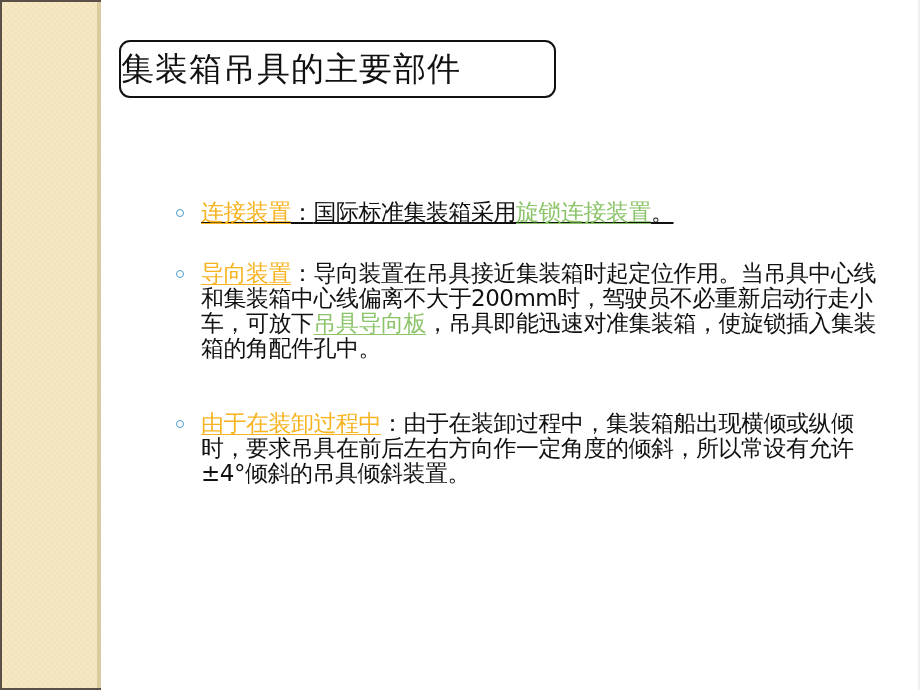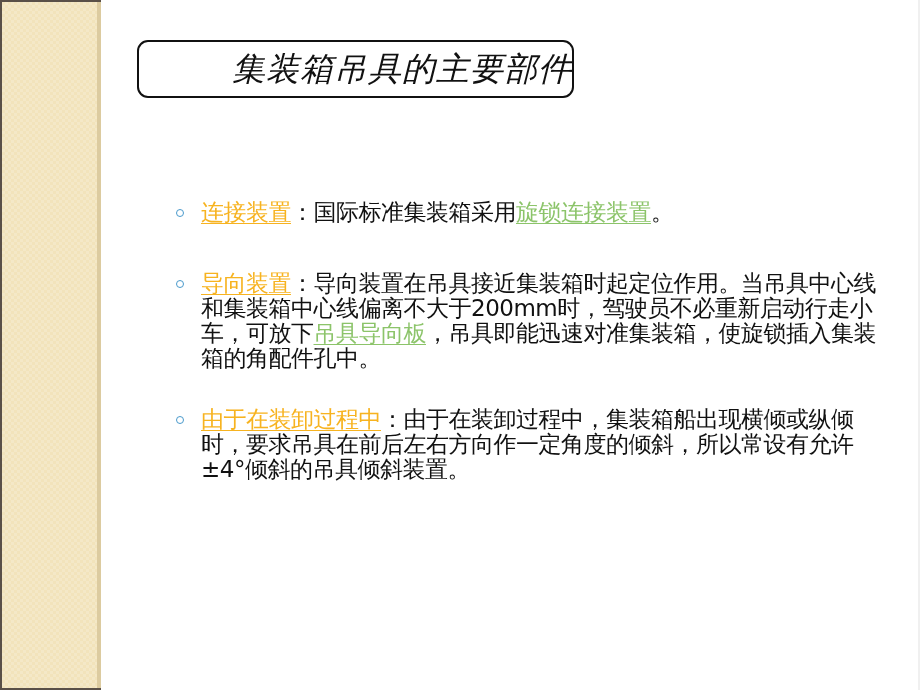--- a/index.html
+++ b/index.html
@@ -23,44 +23,44 @@
     }
     .side-strip-edge {
       position: absolute; left: 97px; top: 2px; width: 4px; height: 686px;
       background: #dccba0;
     }
     .right-edge {
       position: absolute; right: 0; top: 0; width: 2px; height: 690px;
       background: #f0f0f0;
     }
     .title-box {
-      position: absolute; left: 137px; top: 40px; width: 437px; height: 58px;
+      position: absolute; left: 119px; top: 40px; width: 437px; height: 58px;
       box-sizing: border-box;
       border: 2px solid #111;
       border-radius: 11px;
-      display: flex; align-items: center; justify-content: flex-end; font-style: italic;
+      display: flex; align-items: center; justify-content: flex-start;
     }
     .title-text {
       font-family: "DejaVu Serif", "Liberation Serif", serif;
       font-size: 33px; color: #111; letter-spacing: 1px;
     }
     .content {
       position: absolute; left: 176px; top: 200px; width: 700px;
     }
     .bullet {
       position: relative; padding-left: 25px;
       font-size: 23px; line-height: 25px; color: #111;
       letter-spacing: -0.5px;
     }
     .bullet-dot {
       position: absolute; left: 0; top: 9px;
       width: 6px; height: 6px; border: 1.5px solid #4a9acc; border-radius: 50%;
     }
-    .b1 { margin-bottom: 46px; }
-    .b2 { margin-bottom: 36px; }
+    .b1 { margin-bottom: 36px; text-decoration: underline; }
+    .b2 { margin-bottom: 50px; }
     .term { color: #f7b320; text-decoration: underline; text-underline-offset: 3px; text-decoration-thickness: 1px; }
     .link { color: #8cc46a; text-decoration: underline; text-underline-offset: 3px; text-decoration-thickness: 1px; }
   </style>
 </head>
 <body>
 
 <div class="side-strip"></div>
 <div class="side-strip-edge"></div>
 <div class="right-edge"></div>
 

